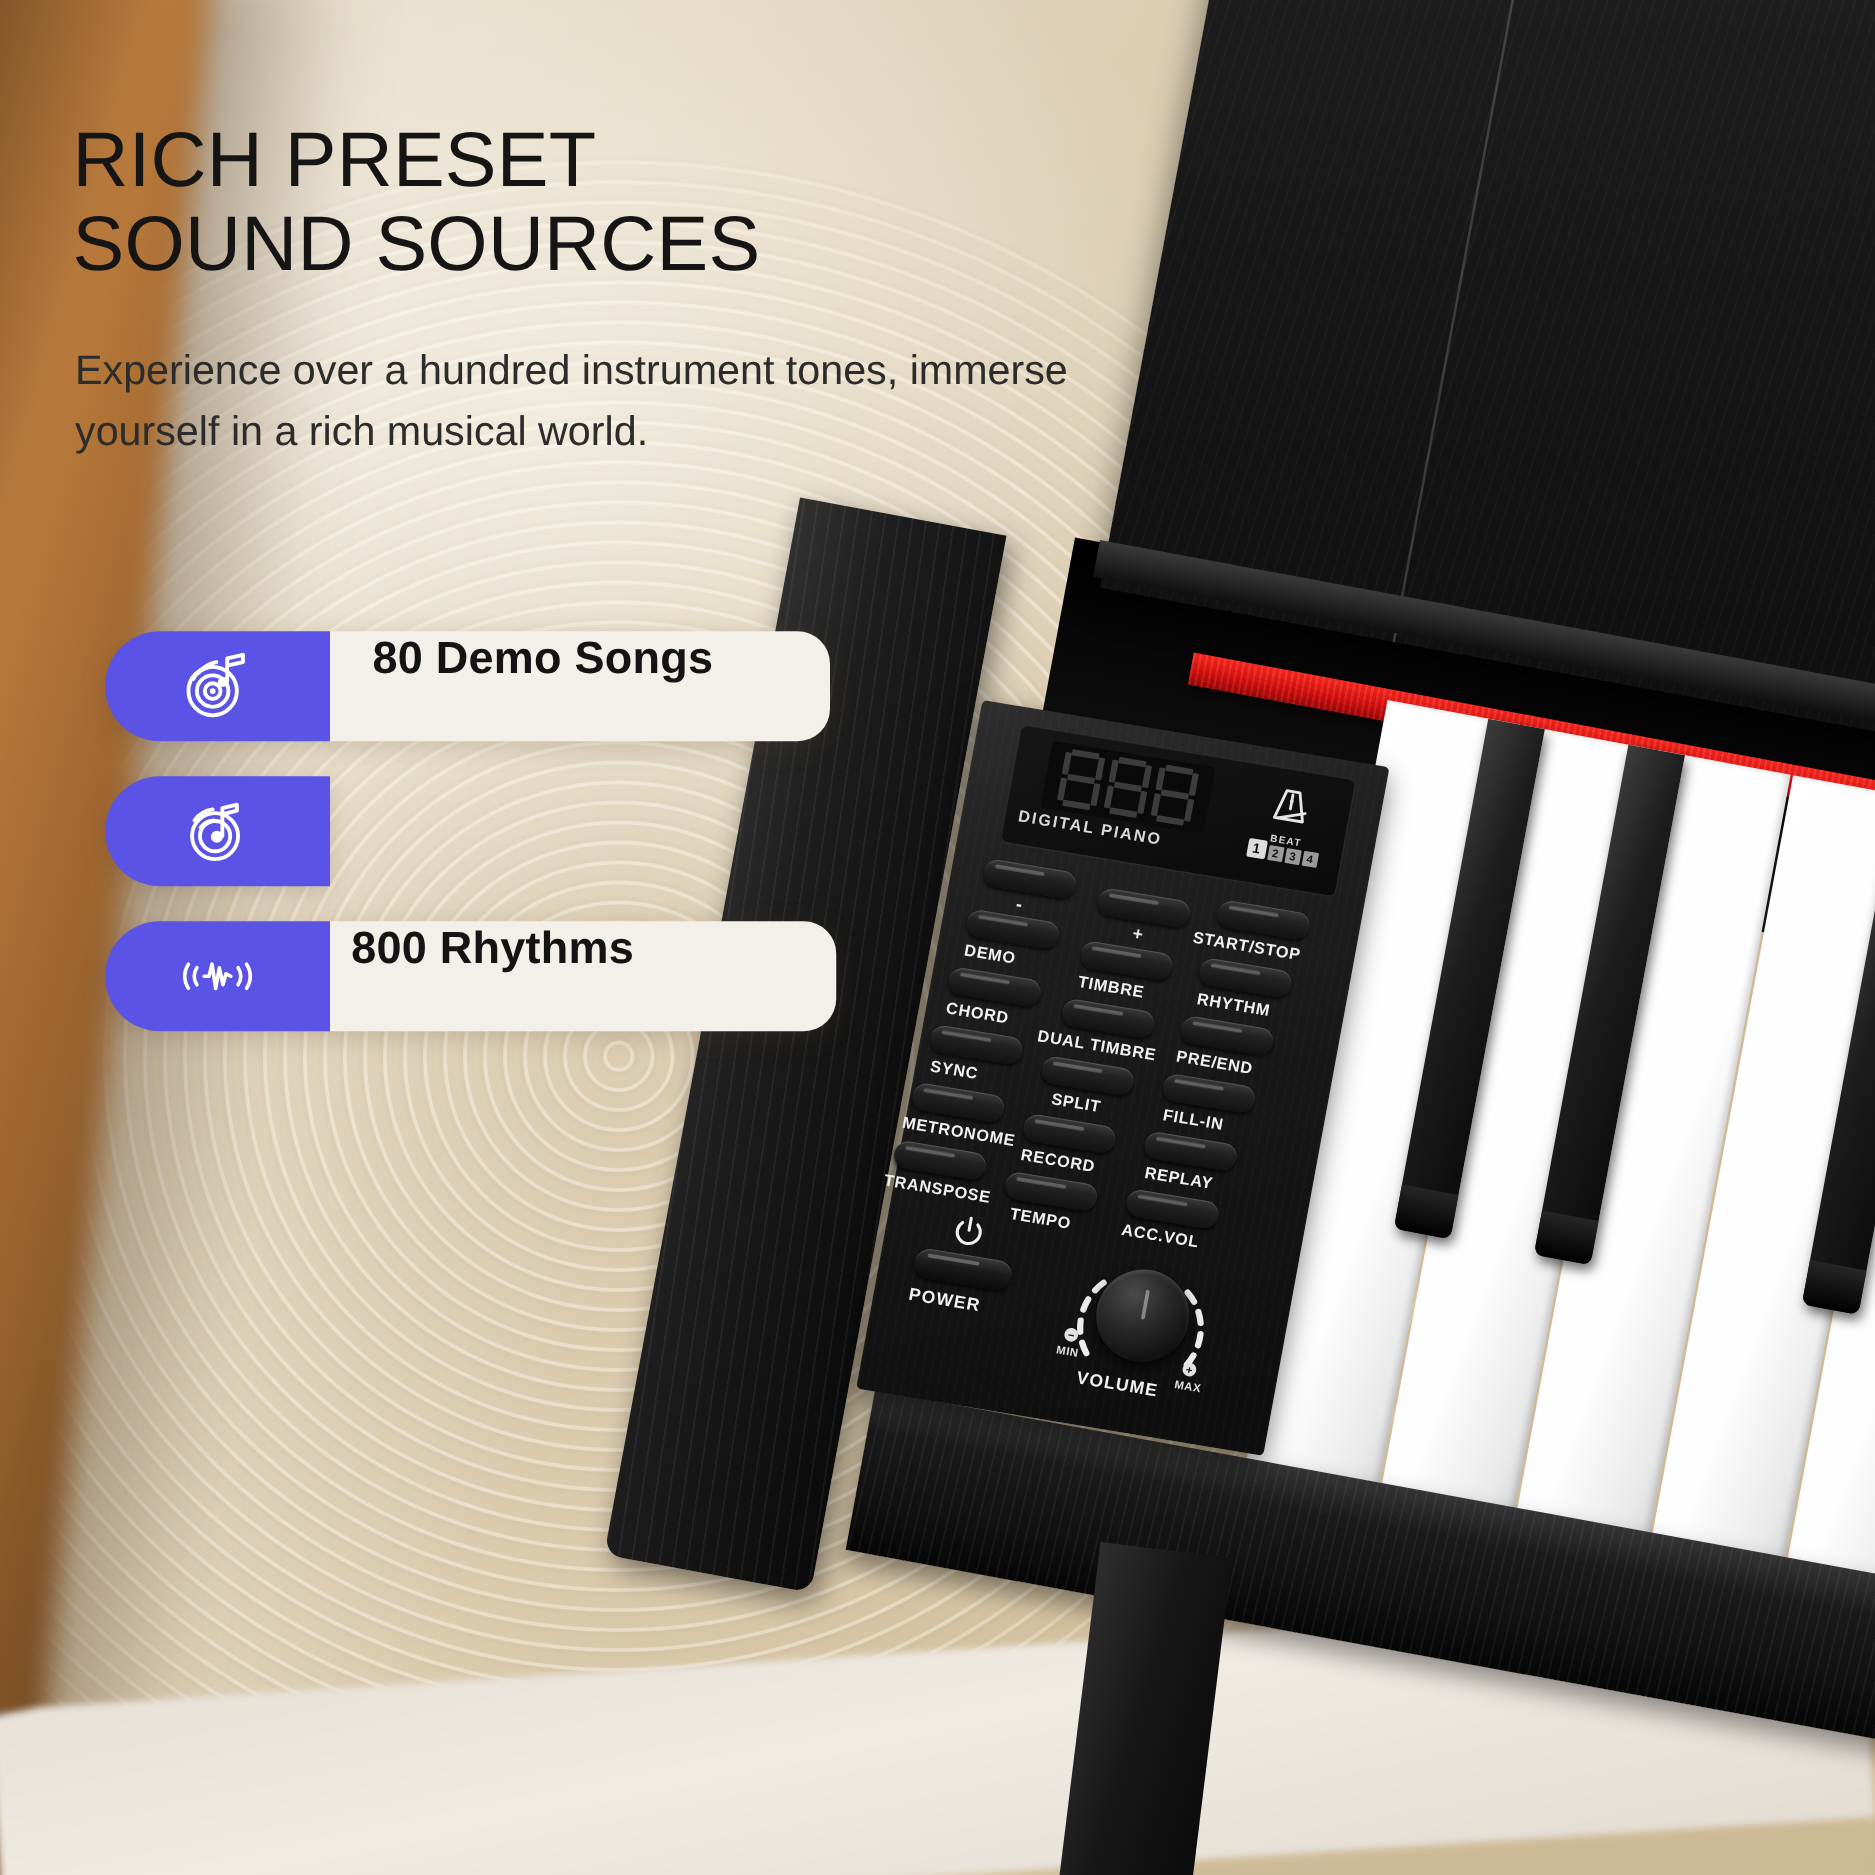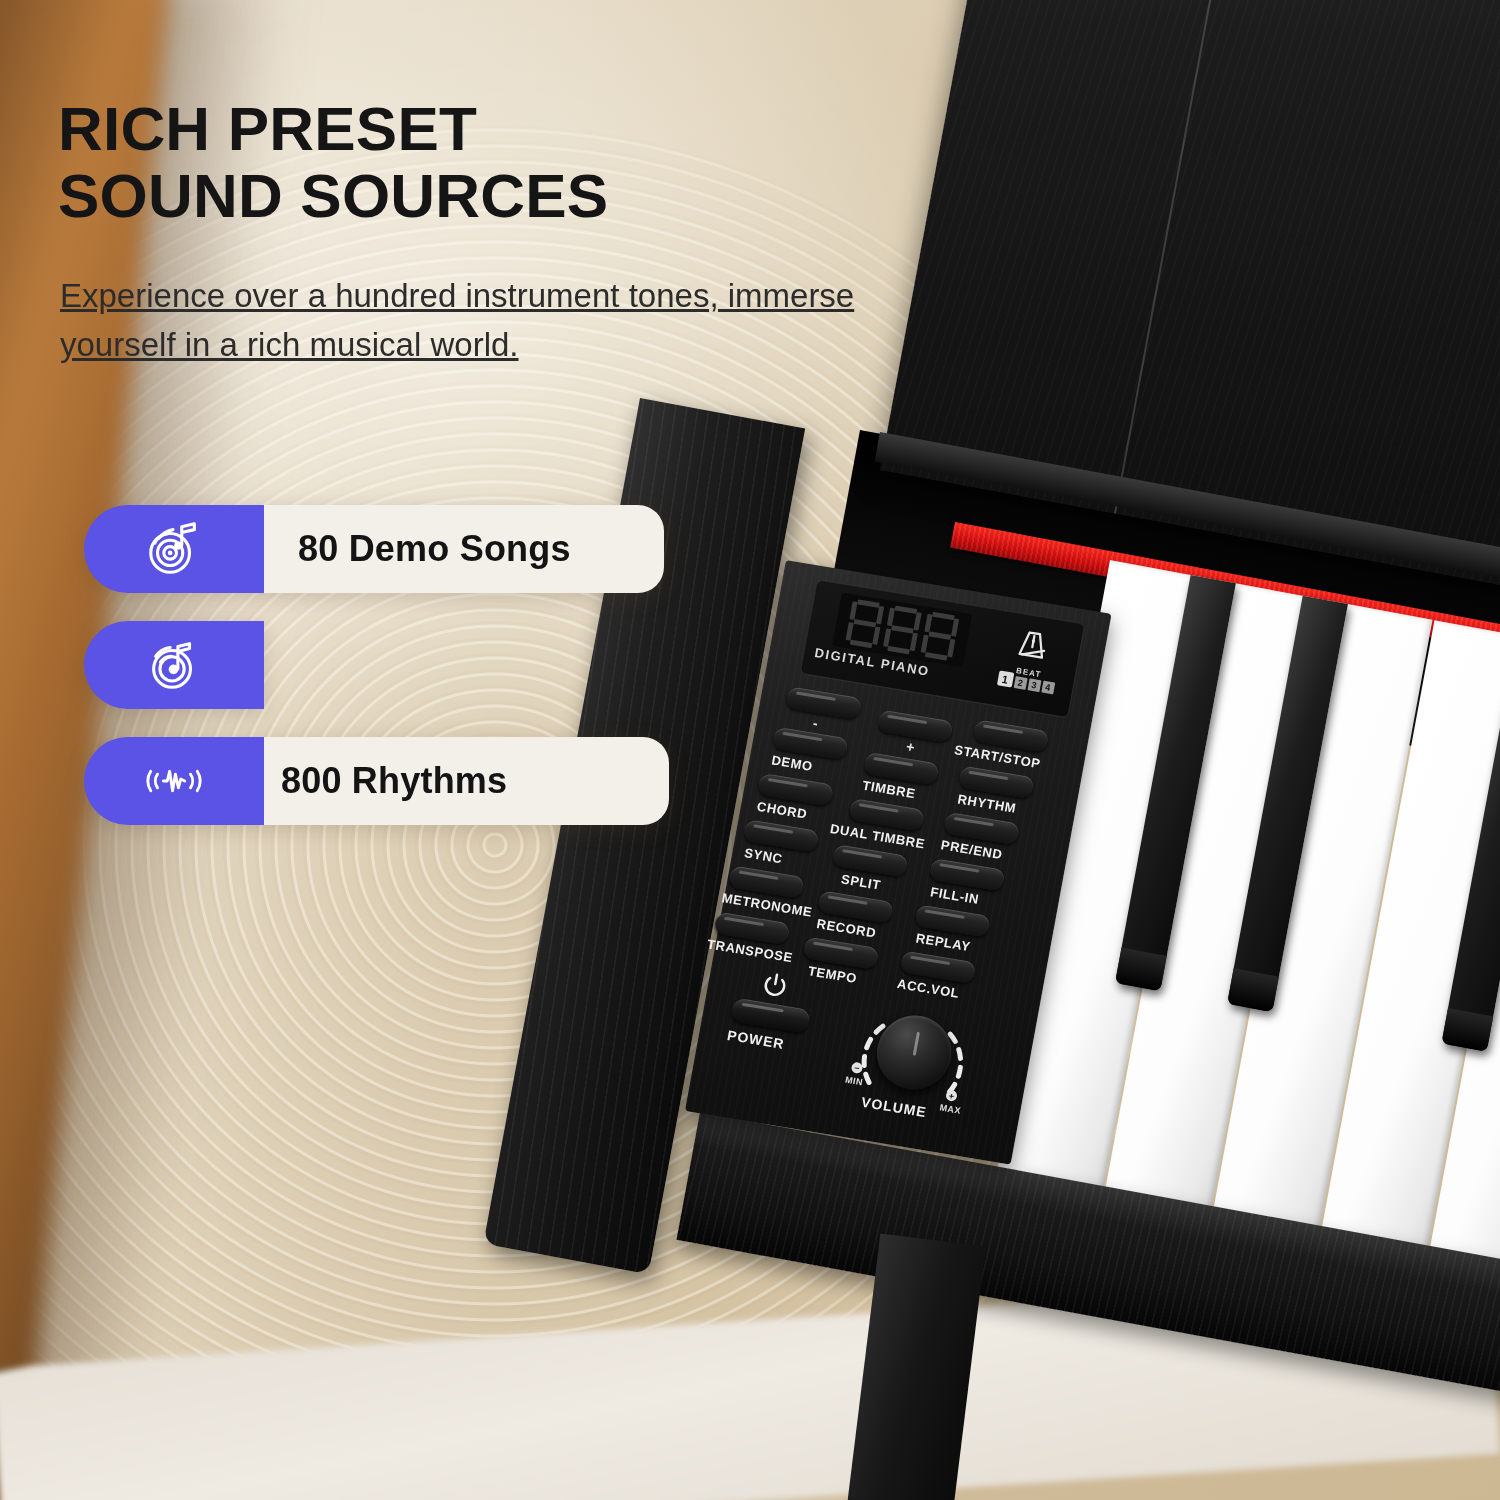--- a/index.html
+++ b/index.html
@@ -64,47 +64,47 @@
     background:linear-gradient(172deg,
       rgba(120,108,88,.55) 0px, rgba(120,108,88,.55) 5px,
       #e7e1d8 6px, #efeae2 42%, #e3ddd3 100%);
     transform:rotate(-3.6deg) translateY(48px); transform-origin:left bottom;
     filter:blur(3px);
   }
 
   
   .headline{
     position:absolute; left:58px; top:96px; width:780px;
-    font-size:62px; line-height:1.08; font-weight:bold;
+    font-size:62px; line-height:1.08; font-weight:normal;
     letter-spacing:.2px; color:#151515;
   }
   .headline .l2{ display:block; }
   .subhead{
     position:absolute; left:60px; top:272px; width:820px;
-    font-size:33px; line-height:1.48; color:#2c2c2c; font-weight:400;text-decoration:underline;
+    font-size:33px; line-height:1.48; color:#2c2c2c; font-weight:400;
   }
 
   
   .pills{ position:absolute; left:84px; top:505px; width:600px; }
   .pill{
     position:relative; display:flex; align-items:stretch;
     height:88px; margin-bottom:28px;
     filter:drop-shadow(0 5px 10px rgba(90,70,40,.22));
   }
   .pill-icon{
     width:180px; flex:0 0 180px;
     background:#5B53E6;
     border-radius:44px 0 0 44px;
     display:flex; align-items:center; justify-content:center;
   }
   .pill-icon svg{ width:62px; height:62px; display:block; }
   .pill-body{
     flex:1 1 auto; background:#F3F0EA;
     border-radius:0 26px 26px 0;
-    display:flex; align-items:center;
+    display:flex; align-items:flex-start;
     padding-left:34px;
   }
   .pill-label{
     font-size:36px; font-weight:bold; color:#141414; letter-spacing:.2px;
     white-space:nowrap;
   }
   .pill-1 .pill-body{ width:400px; flex:0 0 400px; }
   .pill-2 .pill-body{ width:320px; flex:0 0 320px; }
   .pill-3 .pill-body{ width:405px; flex:0 0 405px;padding-left:17px; }
 

